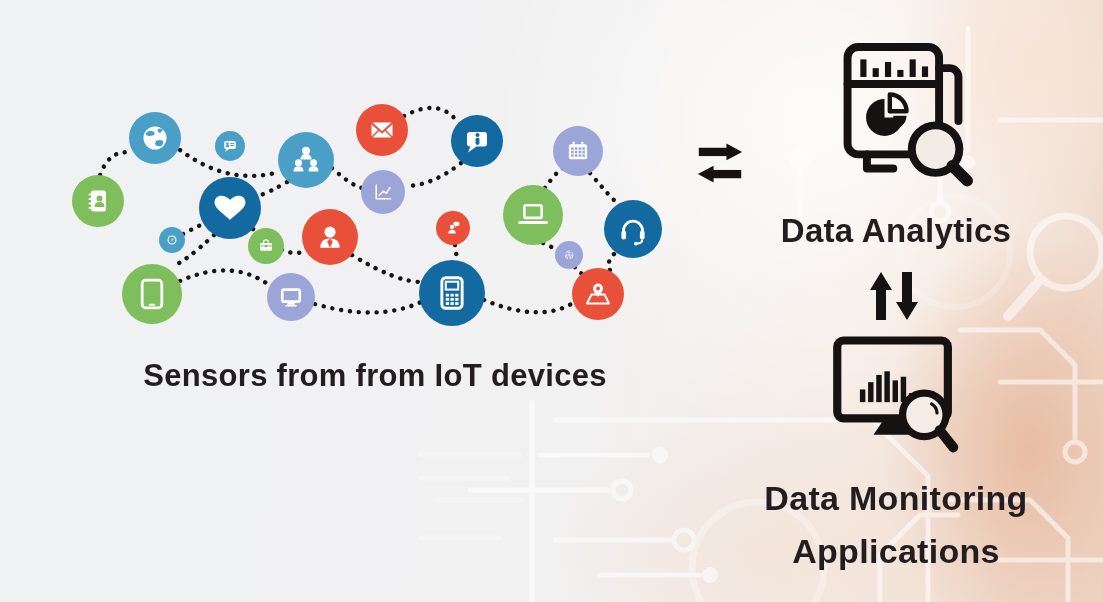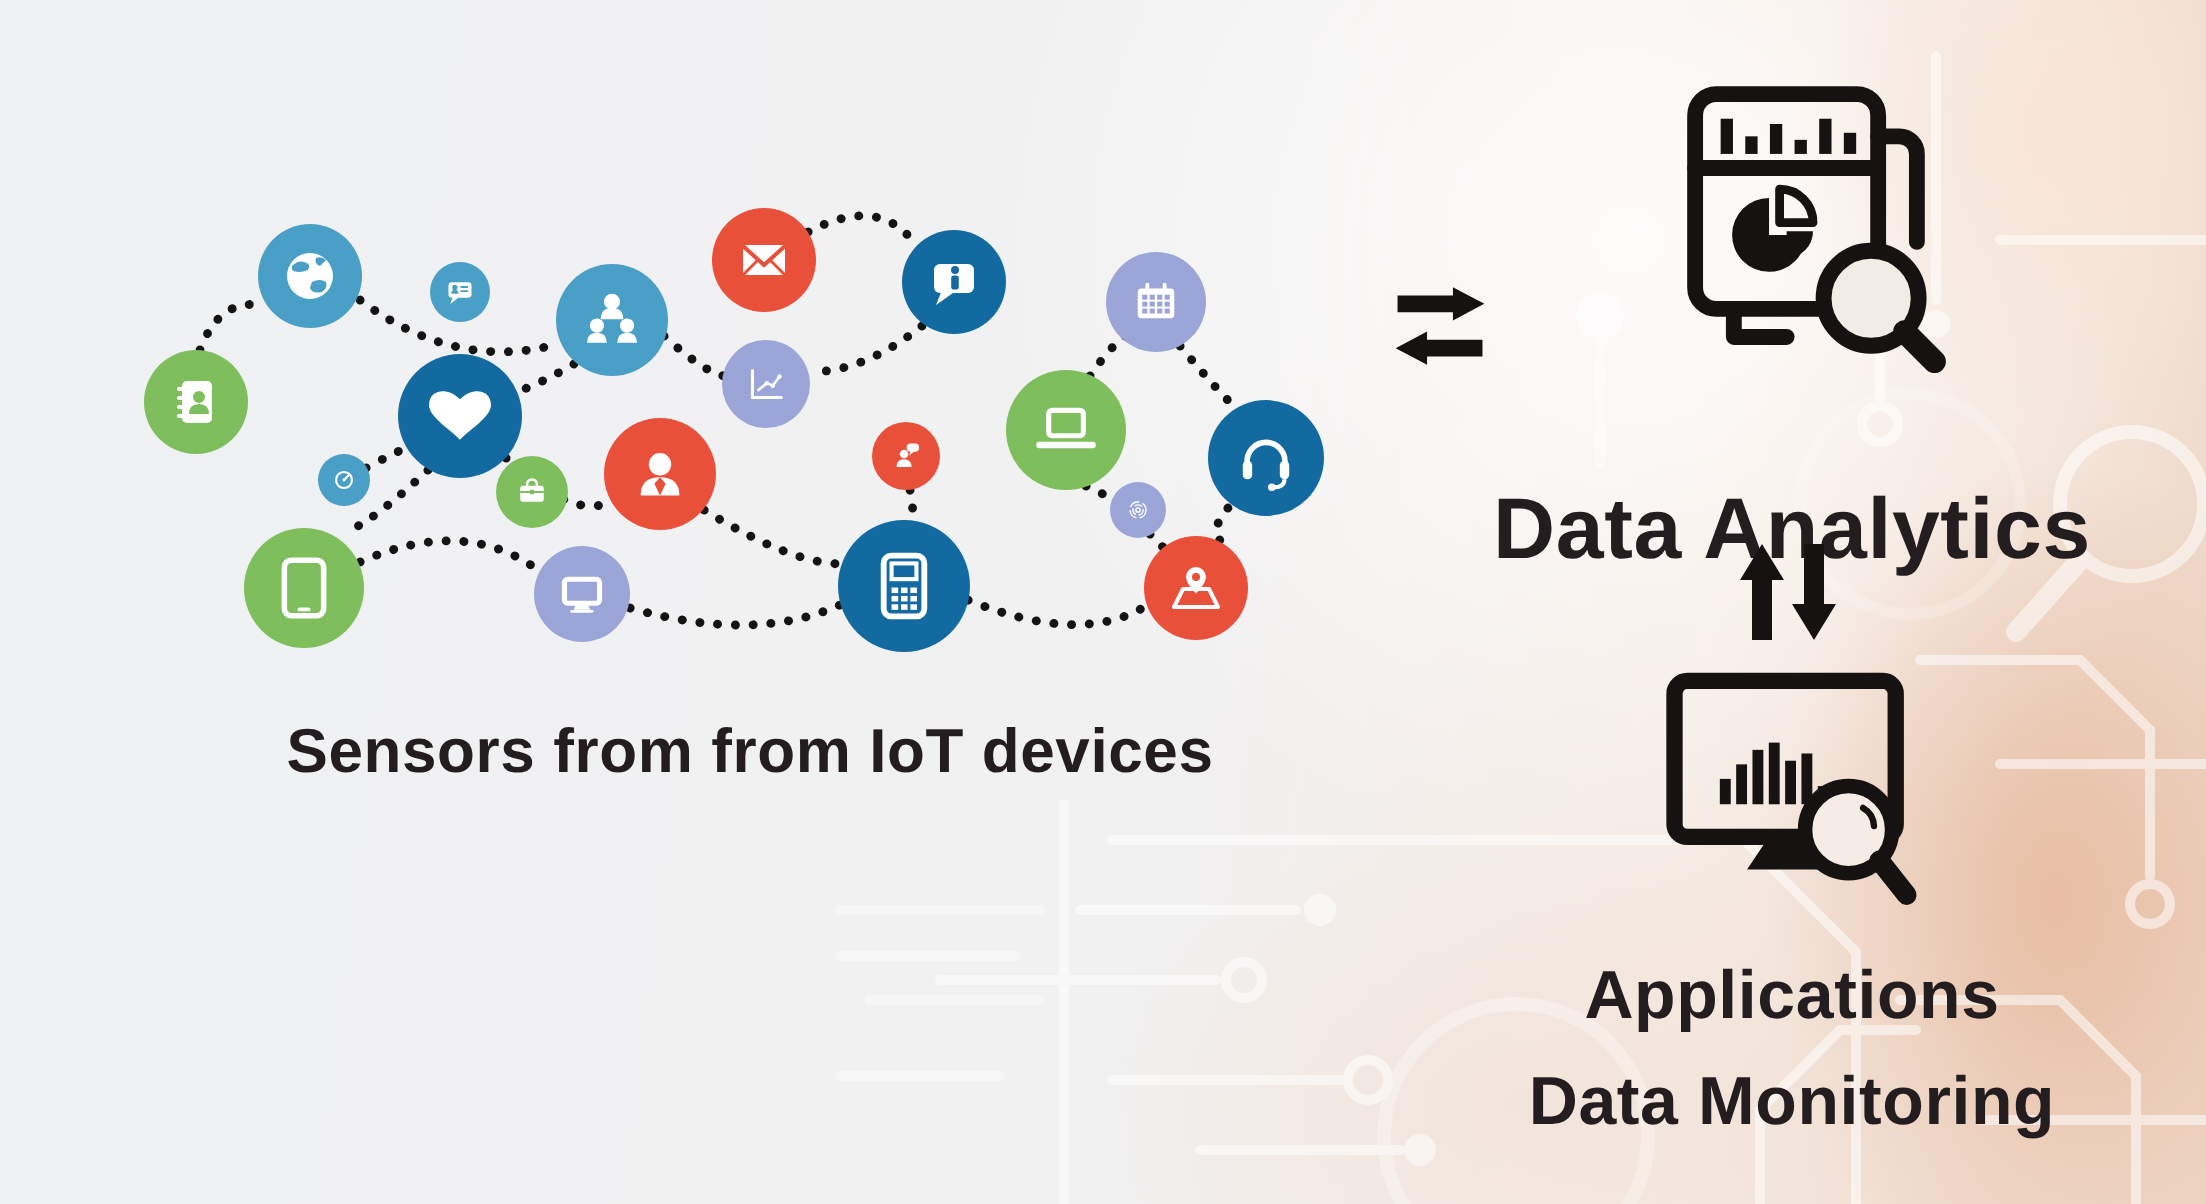--- a/index.html
+++ b/index.html
@@ -19,21 +19,21 @@
     background:radial-gradient(closest-side,rgba(240,222,208,0.55),rgba(240,222,208,0));}
   .circuit,.network{position:absolute;left:0;top:0;width:1103px;height:602px;}
   .caption{
     position:absolute;left:35px;top:358px;width:680px;text-align:center;
     font-size:31px;font-weight:700;color:#231d1f;letter-spacing:0.3px;
   }
   .swap-h{position:absolute;left:696px;top:139px;width:48px;height:48px;}
   .analytics-icon{position:absolute;left:828px;top:40px;width:150px;height:154px;}
   .analytics-label{
     position:absolute;left:700px;top:212px;width:392px;text-align:center;
-    font-size:43px;font-weight:700;color:#231d1f;letter-spacing:0.3px;margin-top:29px;
+    font-size:33px;font-weight:700;color:#231d1f;letter-spacing:0.3px;
   }
   .swap-v{position:absolute;left:866px;top:270px;width:56px;height:52px;}
   .monitor-icon{position:absolute;left:830px;top:335px;width:136px;height:127px;}
   .monitoring-label{
     position:absolute;left:700px;top:472px;width:392px;text-align:center;
     font-size:34px;font-weight:700;line-height:53px;color:#231d1f;letter-spacing:0.3px;
   }
 </style>
 </head>
 <body>
@@ -352,17 +352,17 @@
         <rect x="87" y="64" width="6" height="10"></rect>
         <path d="M60,92 h18 l12,18 h-42 z"></path>
       </g>
       <circle cx="104" cy="88" r="24" fill="#f4ece5" stroke-width="8"></circle>
       <path d="M112,76 a12,12 0 0 1 6,10" stroke-width="3.5"></path>
       <line x1="121" y1="105" x2="136" y2="124" stroke-width="11"></line>
     </g>
   </svg>
 
   <div class="monitoring-label">
+    <div>Data Monitoring</div>
     <div>Applications</div>
-    <div>Data Monitoring</div>
   </div>
 
 </div>
 
 </body></html>

